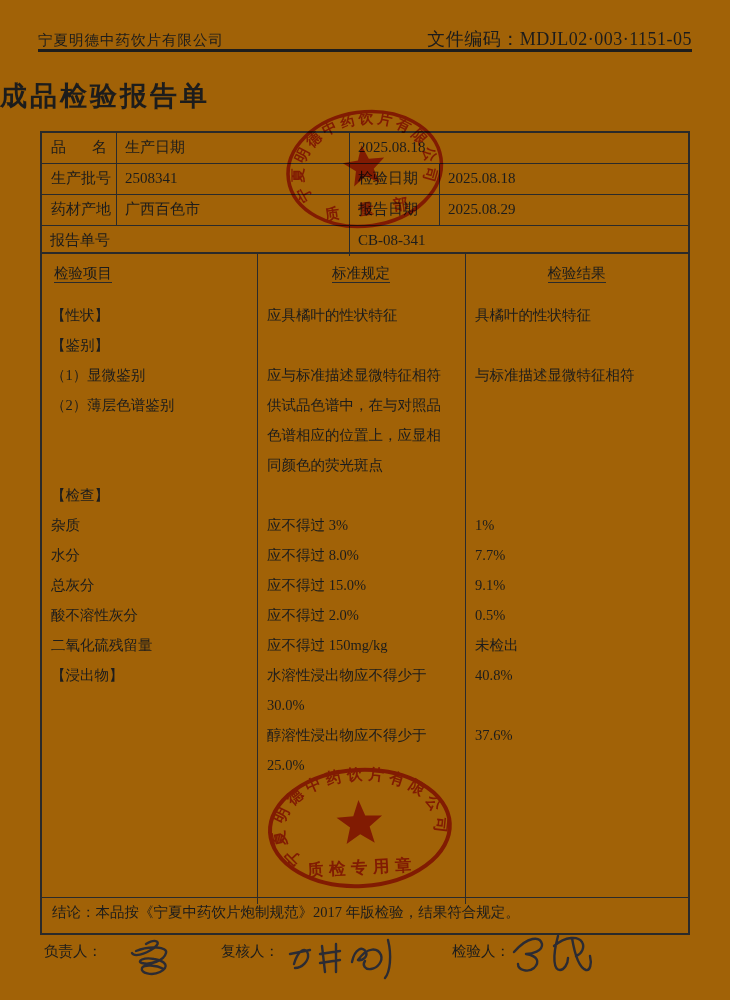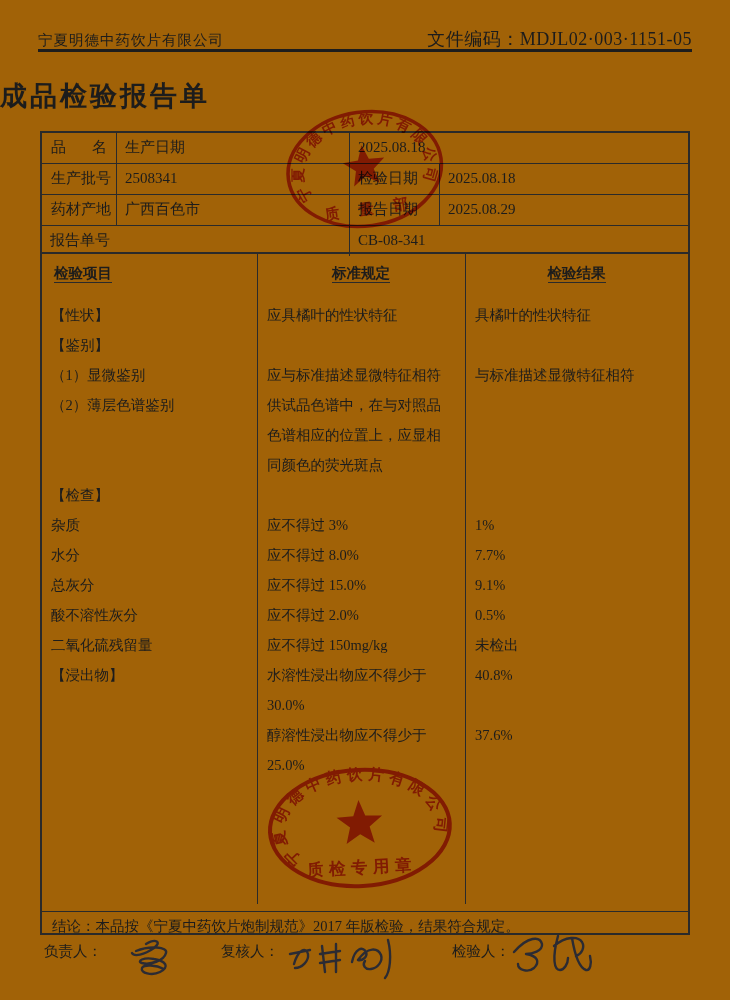--- a/index.html
+++ b/index.html
@@ -32,30 +32,30 @@
   .ic.b{border-right:1px solid #2a2a2a;}
   .ic.lbl{text-align:justify;text-align-last:justify;padding:0 9px;}
   
   .main-table{
     position:absolute;left:40px;top:252px;width:650px;height:683px;
     border:2px solid #2a2a2a;box-sizing:border-box;font-size:14.5px;
   }
   .vline{position:absolute;top:0;bottom:29px;width:1px;background:#2a2a2a;}
   .vline.v1{left:215px;}
   .vline.v2{left:423px;}
-  .mt-header{display:grid;grid-template-columns:215px 208px 223px;height:38px;align-items:center;font-weight:bold;}
+  .mt-header{display:grid;grid-template-columns:215px 208px 223px;height:38px;align-items:center;}
   .mt-header .hc{padding:0 12px;}
   .mt-header .hc.center{text-align:center;}
   .mt-header .hc span{border-bottom:1px solid #2a2a2a;padding-bottom:1px;}
   .mt-body{position:absolute;top:38px;left:0;right:0;bottom:29px;padding-top:8px;overflow:hidden;}
   .trow{display:grid;grid-template-columns:215px 208px 223px;line-height:30px;}
   .tc{padding:0 10px;box-sizing:border-box;}
   .tc.item{padding-left:9px;}
   .conclusion{
-    position:absolute;left:0;right:0;bottom:0;height:22px;
+    position:absolute;left:0;right:0;bottom:0;height:36px;
     border-top:1px solid #2a2a2a;
     line-height:28px;padding-left:10px;font-size:14.5px;box-sizing:border-box;
   }
   
   .seal{position:absolute;mix-blend-mode:multiply;opacity:0.92;pointer-events:none;}
   .seal-top{left:272px;top:93px;}
   .seal-bottom{left:258px;top:758px;}
   .seal text{fill:#c9352e;font-family:"Liberation Serif","DejaVu Serif",serif;font-weight:bold;}
   
   .footer{position:absolute;left:40px;right:40px;top:938px;height:60px;font-size:14.5px;}

